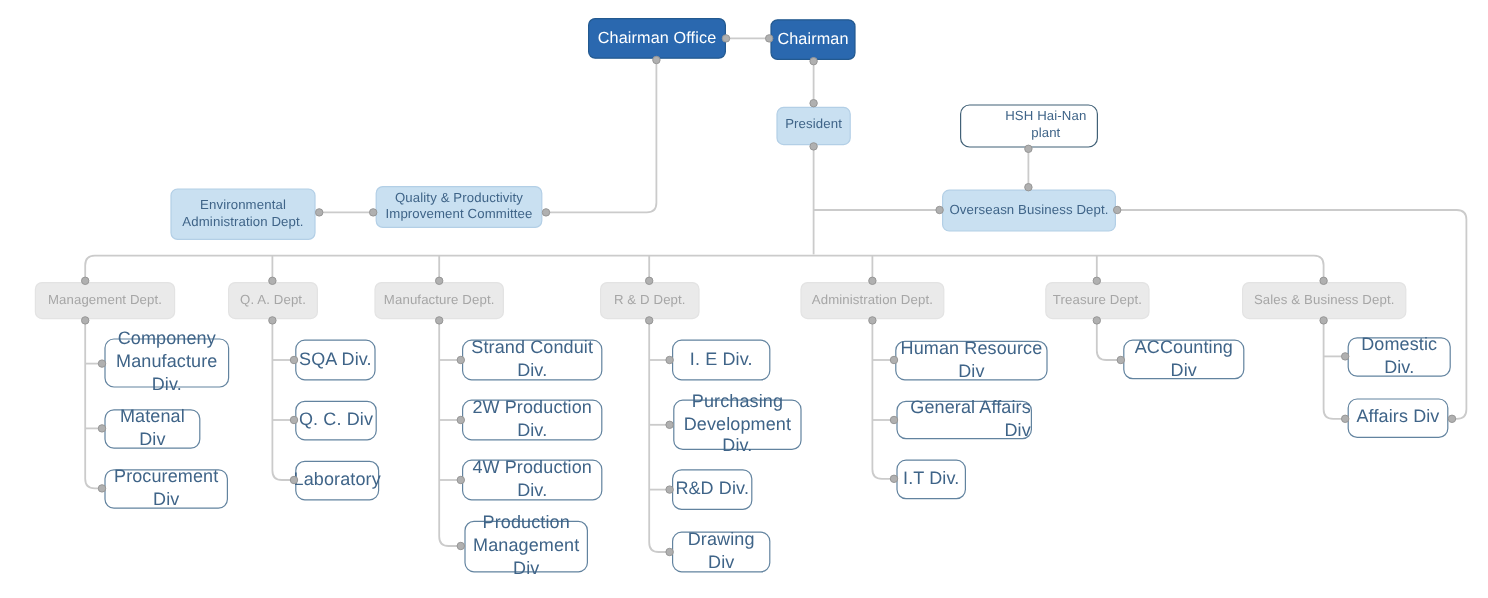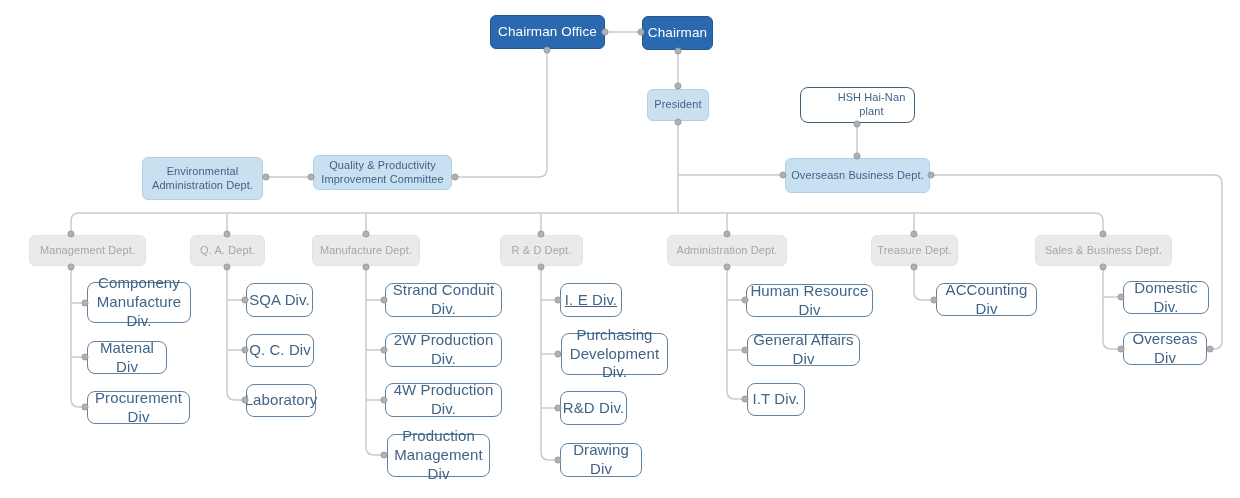--- a/index.html
+++ b/index.html
@@ -221,44 +221,44 @@
     <div class="node plain" style="left: 385px; top: 333px; width: 117px; height: 34px;">
       <span>2W Production Div.</span>
     </div>
     <div class="node plain" style="left: 385px; top: 383px; width: 117px; height: 34px;">
       <span>4W Production Div.</span>
     </div>
     <div class="node plain" style="left: 387px; top: 434px; width: 103px; height: 43px;">
       <span>Production</span>
       <span>Management Div</span>
     </div>
-    <div class="node plain" style="left: 560px; top: 283px; width: 62px; height: 34px; text-decoration: underline;">
+    <div class="node plain" style="left: 560px; top: 283px; width: 82px; height: 34px;">
       <span>I. E Div.</span>
     </div>
     <div class="node plain" style="left: 561px; top: 333px; width: 107px; height: 42px;">
       <span>Purchasing</span>
       <span>Development Div.</span>
     </div>
     <div class="node plain" style="left: 560px; top: 391px; width: 67px; height: 34px;">
       <span>R&amp;D Div.</span>
     </div>
     <div class="node plain" style="left: 560px; top: 443px; width: 82px; height: 34px;">
       <span>Drawing Div</span>
     </div>
     <div class="node plain" style="left: 746px; top: 284px; width: 127px; height: 33px; align-items: flex-end;">
       <span>Human Resource Div</span>
     </div>
-    <div class="node plain" style="left: 747px; top: 334px; width: 113px; height: 32px;">
+    <div class="node plain" style="left: 747px; top: 334px; width: 113px; height: 32px; text-align: right;">
       <span>General Affairs Div</span>
     </div>
     <div class="node plain" style="left: 747px; top: 383px; width: 58px; height: 33px;">
       <span>I.T Div.</span>
     </div>
     <div class="node plain" style="left: 936px; top: 283px; width: 101px; height: 33px;">
       <span>ACCounting Div</span>
     </div>
     <div class="node plain" style="left: 1123px; top: 281px; width: 86px; height: 33px;">
       <span>Domestic Div.</span>
     </div>
     <div class="node plain" style="left: 1123px; top: 332px; width: 84px; height: 33px;">
-      <span>Overseas Div</span>
+      <span>Affairs Div</span>
     </div>
   </div>
 
 </body></html>

